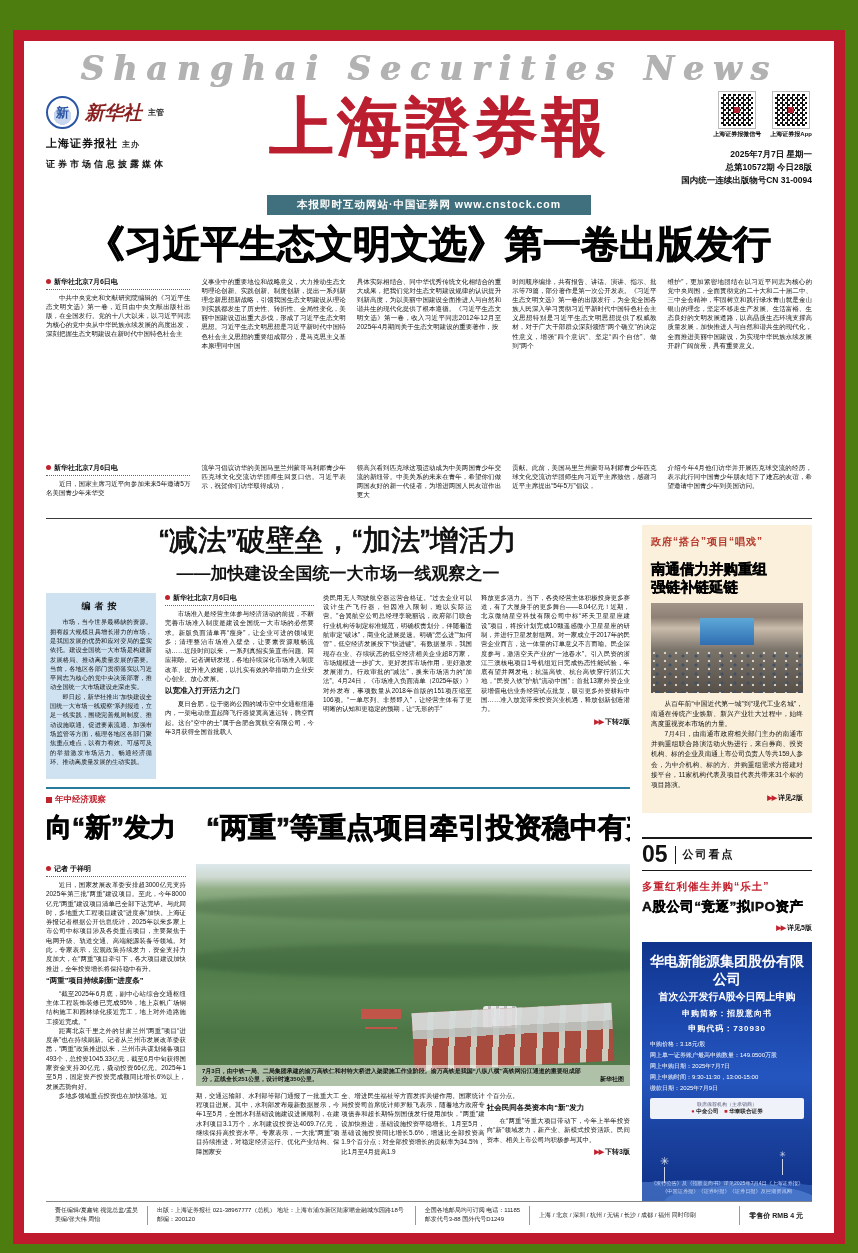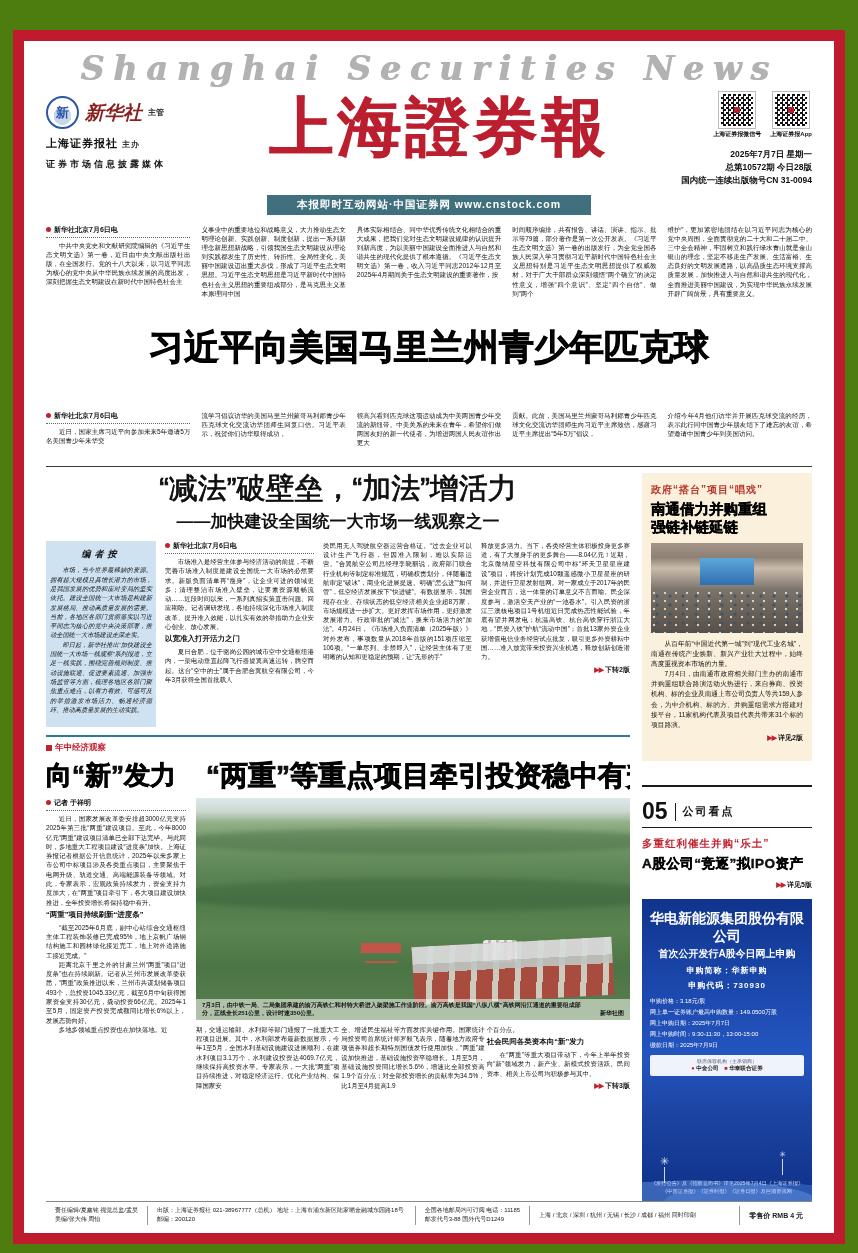--- a/index.html
+++ b/index.html
@@ -56,35 +56,35 @@
   .rule-dark { flex:none; border-top:1.5px solid #3a3a3a; margin:5px 0 6px; }
 
   
   .lower { flex:1; display:grid; grid-template-columns:1fr 170px; gap:12px; overflow:hidden; }
   .main-col { display:flex; flex-direction:column; overflow:hidden; }
 
   .h3 { font-size:29px; font-weight:400; text-align:center; line-height:1.1; -webkit-text-stroke:0.7px #000; }
   .h3-sub { font-size:17px; font-weight:bold; text-align:center; margin-top:5px; }
   .sec3-body { display:grid; grid-template-columns:110px 1fr 1fr 1fr; gap:9px; margin-top:8px; height:186px;
                overflow:hidden; font-size:6.4px; line-height:1.45; text-align:justify; }
-  .note-box { background:#cfe2f1; padding:7px 4px; font-size:6.2px; line-height:1.5; overflow:hidden;font-style:italic; }
+  .note-box { background:#cfe2f1; padding:7px 4px; font-size:6.2px; line-height:1.5; overflow:hidden; }
   .note-title { text-align:center; font-weight:bold; font-size:9px; letter-spacing:4px; margin-bottom:4px; }
   .subhead { font-weight:bold; font-size:7.5px; margin:3px 0 2px; text-indent:0; }
   .jump { text-align:right; font-size:7px; font-weight:bold; margin-top:3px; }
   .jump .arr { color:#c2212e; letter-spacing:-1px; }
 
   .rule-teal { border-top:2.5px solid #2a7b9b; margin:8px 0 5px; flex:none; }
 
   .bottom-sec { flex:1; display:flex; flex-direction:column; overflow:hidden; }
   .tag { color:#c2212e; font-weight:bold; font-size:8.5px; display:flex; align-items:center; gap:3px; }
   .tag-sq { width:6px; height:6px; background:#c2212e; flex:none; }
   .b-heads { display:flex; align-items:center; gap:30px; margin-top:3px; }
   .b-h-left { font-size:26px; font-weight:900; white-space:nowrap; -webkit-text-stroke:0.7px #000; }
   .b-h-main { font-size:28px; font-weight:900; white-space:nowrap; -webkit-text-stroke:0.7px #000; }
-  .b-body { flex:1; display:grid; grid-template-columns:140px 1fr; gap:10px; margin-top:3px; overflow:hidden; }
+  .b-body { flex:1; display:grid; grid-template-columns:140px 1fr; gap:10px; margin-top:17px; overflow:hidden; }
   .b-left { font-size:6.4px; line-height:1.45; text-align:justify; overflow:hidden; }
   .b-right { display:flex; flex-direction:column; overflow:hidden; }
   .photo { flex:none; height:222px; position:relative; overflow:hidden;
            background:linear-gradient(180deg,#dde8ec 0%,#cdd9d0 6%,#93b089 11%,#74996a 19%,#5e8656 32%,
                       #507c4b 46%,#5a8450 60%,#4c7546 76%,#587f4e 100%); }
   .photo-ridge { position:absolute; left:-5%; width:115%; height:26px; background:rgba(35,70,40,.25);
                  border-radius:50%; filter:blur(2px); }
   .factory { position:absolute; right:4%; bottom:9%; width:46%; height:26%; transform:rotate(-3deg);
              background:linear-gradient(180deg, rgba(225,228,230,.95) 0 30%, rgba(200,205,205,.9) 30% 45%, transparent 45%),
                         repeating-linear-gradient(95deg,#b0493f 0 16px,#d8d2c8 16px 22px); opacity:.92; }
@@ -96,31 +96,31 @@
                    font-size:6px; font-weight:bold; line-height:1.45; padding:2px 6px; display:flex; gap:10px; }
   .photo-caption .cap { flex:1; }
   .photo-caption .credit { flex:none; align-self:flex-end; }
   .b-cols { flex:1; display:grid; grid-template-columns:repeat(3,1fr); gap:2px; margin-top:5px;
             font-size:6.4px; line-height:1.45; text-align:justify; overflow:hidden; }
 
   
   .right-col { display:flex; flex-direction:column; overflow:hidden; }
   .sb-box { flex:none; background:#fbf0dc; padding:10px 9px 8px; height:288px; overflow:hidden; }
   .sb-kicker { color:#b5372a; font-size:10px; font-weight:bold; letter-spacing:1px; }
-  .sb-title { font-size:14.5px; font-weight:900; line-height:1.25; margin-top:3px; -webkit-text-stroke:0.4px #000; }
+  .sb-title { font-size:14.5px; font-weight:900; line-height:1.25; margin-top:11px; -webkit-text-stroke:0.4px #000; }
   .conf-photo { height:90px; margin-top:7px; position:relative; overflow:hidden;
                 background:linear-gradient(180deg,#a49589 0%,#8e8074 16%,#cabcab 28%,#7a736a 52%,#575049 100%); }
   .conf-screen { position:absolute; left:32%; top:16%; width:36%; height:30%;
                  background:linear-gradient(180deg,#5ea8d8,#2f6fb2); }
   .conf-seats { position:absolute; left:0; right:0; bottom:0; height:48%;
                 background-image:radial-gradient(circle at 3px 3px, #e8e4da 1.1px, transparent 1.6px),
                                  radial-gradient(circle at 6px 6px, #39506b 1.3px, transparent 1.8px);
                 background-size:11px 8px, 13px 9px; opacity:.85; }
   .sb-text { font-size:6.7px; line-height:1.5; text-align:justify; margin-top:6px; }
-  .co-box { flex:none; margin-top:24px; border-top:2px solid #1a1a1a; padding-top:13px; }
+  .co-box { flex:none; margin-top:24px; border-top:2px solid #1a1a1a; padding-top:4px; }
   .co-head { display:flex; align-items:center; border-bottom:1.5px solid #1a1a1a; padding-bottom:4px; }
   .co-num { font-size:23px; font-weight:bold; line-height:1; }
   .co-div { width:1px; height:18px; background:#1a1a1a; margin:0 7px; }
   .co-sec { font-size:11px; font-weight:900; letter-spacing:2px; }
   .co-line1 { color:#c2212e; font-weight:bold; font-size:10.5px; margin-top:9px; letter-spacing:1px; }
   .co-line2 { font-weight:900; font-size:13.5px; margin-top:4px; letter-spacing:0.5px; -webkit-text-stroke:0.4px #000; }
   .co-more { margin-top:7px; }
 
   .ad { flex:1; margin-top:9px; position:relative; overflow:hidden; color:#fff; padding:10px 8px 6px;
         display:flex; flex-direction:column;
@@ -185,36 +185,36 @@
             <div class="m-date">
               <div>2025年7月7日 星期一</div>
               <div>总第10572期 今日28版</div>
               <div>国内统一连续出版物号CN 31-0094</div>
             </div>
           </div>
         </div>
       </div>
       <div class="banner">本报即时互动网站·中国证券网 www.cnstock.com</div>
 
+      <div class="h1">《习近平生态文明文选》第一卷出版发行</div>
       <div class="cols5 a1">
         <div>
           <div class="byline">
             <span class="red-dot"></span>
             <span>新华社北京7月6日电</span>
           </div>
           <div class="para">中共中央党史和文献研究院编辑的《习近平生态文明文选》第一卷，近日由中央文献出版社出版，在全国发行。党的十八大以来，以习近平同志为核心的党中央从中华民族永续发展的高度出发，深刻把握生态文明建设在新时代中国特色社会主</div>
         </div>
         <div class="para" style="text-indent:0;">义事业中的重要地位和战略意义，大力推动生态文明理论创新、实践创新、制度创新，提出一系列新理念新思想新战略，引领我国生态文明建设从理论到实践都发生了历史性、转折性、全局性变化，美丽中国建设迈出重大步伐，形成了习近平生态文明思想。习近平生态文明思想是习近平新时代中国特色社会主义思想的重要组成部分，是马克思主义基本原理同中国</div>
         <div class="para" style="text-indent:0;">具体实际相结合、同中华优秀传统文化相结合的重大成果，把我们党对生态文明建设规律的认识提升到新高度，为以美丽中国建设全面推进人与自然和谐共生的现代化提供了根本遵循。《习近平生态文明文选》第一卷，收入习近平同志2012年12月至2025年4月期间关于生态文明建设的重要著作，按</div>
         <div class="para" style="text-indent:0;">时间顺序编排，共有报告、讲话、演讲、指示、批示等79篇，部分著作是第一次公开发表。《习近平生态文明文选》第一卷的出版发行，为全党全国各族人民深入学习贯彻习近平新时代中国特色社会主义思想特别是习近平生态文明思想提供了权威教材，对于广大干部群众深刻领悟“两个确立”的决定性意义，增强“四个意识”、坚定“四个自信”、做到“两个</div>
         <div class="para" style="text-indent:0;">维护”，更加紧密地团结在以习近平同志为核心的党中央周围，全面贯彻党的二十大和二十届二中、三中全会精神，牢固树立和践行绿水青山就是金山银山的理念，坚定不移走生产发展、生活富裕、生态良好的文明发展道路，以高品质生态环境支撑高质量发展，加快推进人与自然和谐共生的现代化，全面推进美丽中国建设，为实现中华民族永续发展开辟广阔前景，具有重要意义。</div>
       </div>
 
       <div class="h2">
-        <div>习近平向美国马里兰州青少年匹克球</div>
       </div>
       <div class="cols5 a2">
         <div>
           <div class="byline">
             <span class="red-dot"></span>
             <span>新华社北京7月6日电</span>
           </div>
           <div class="para">近日，国家主席习近平向参加未来5年邀请5万名美国青少年来华交</div>
         </div>
         <div>流学习倡议访华的美国马里兰州蒙哥马利郡青少年匹克球文化交流访华团师生回复口信。习近平表示，祝贺你们访华取得成功，</div>
@@ -343,21 +343,21 @@
             </div>
           </div>
 
           <div class="ad">
             <div class="ad-hills"></div>
             <span class="turbine t1">✳</span>
             <span class="turbine t2">✳</span>
             <div class="ad-company">华电新能源集团股份有限公司</div>
             <div class="ad-title">首次公开发行A股今日网上申购</div>
             <div class="ad-key">
-              <span>申购简称：</span><span>华新申购</span>
+              <span>申购简称：</span><span>招股意向书</span>
             </div>
             <div class="ad-key">
               <span>申购代码：</span><span>730930</span>
             </div>
             <div class="ad-fields">
               <div><span>申购价格：</span><span>3.18元/股</span></div>
               <div><span>网上单一证券账户最高申购数量：</span><span>149.0500万股</span></div>
               <div><span>网上申购日期：</span><span>2025年7月7日</span></div>
               <div><span>网上申购时间：</span><span>9:30-11:30，13:00-15:00</span></div>
               <div><span>缴款日期：</span><span>2025年7月9日</span></div>

